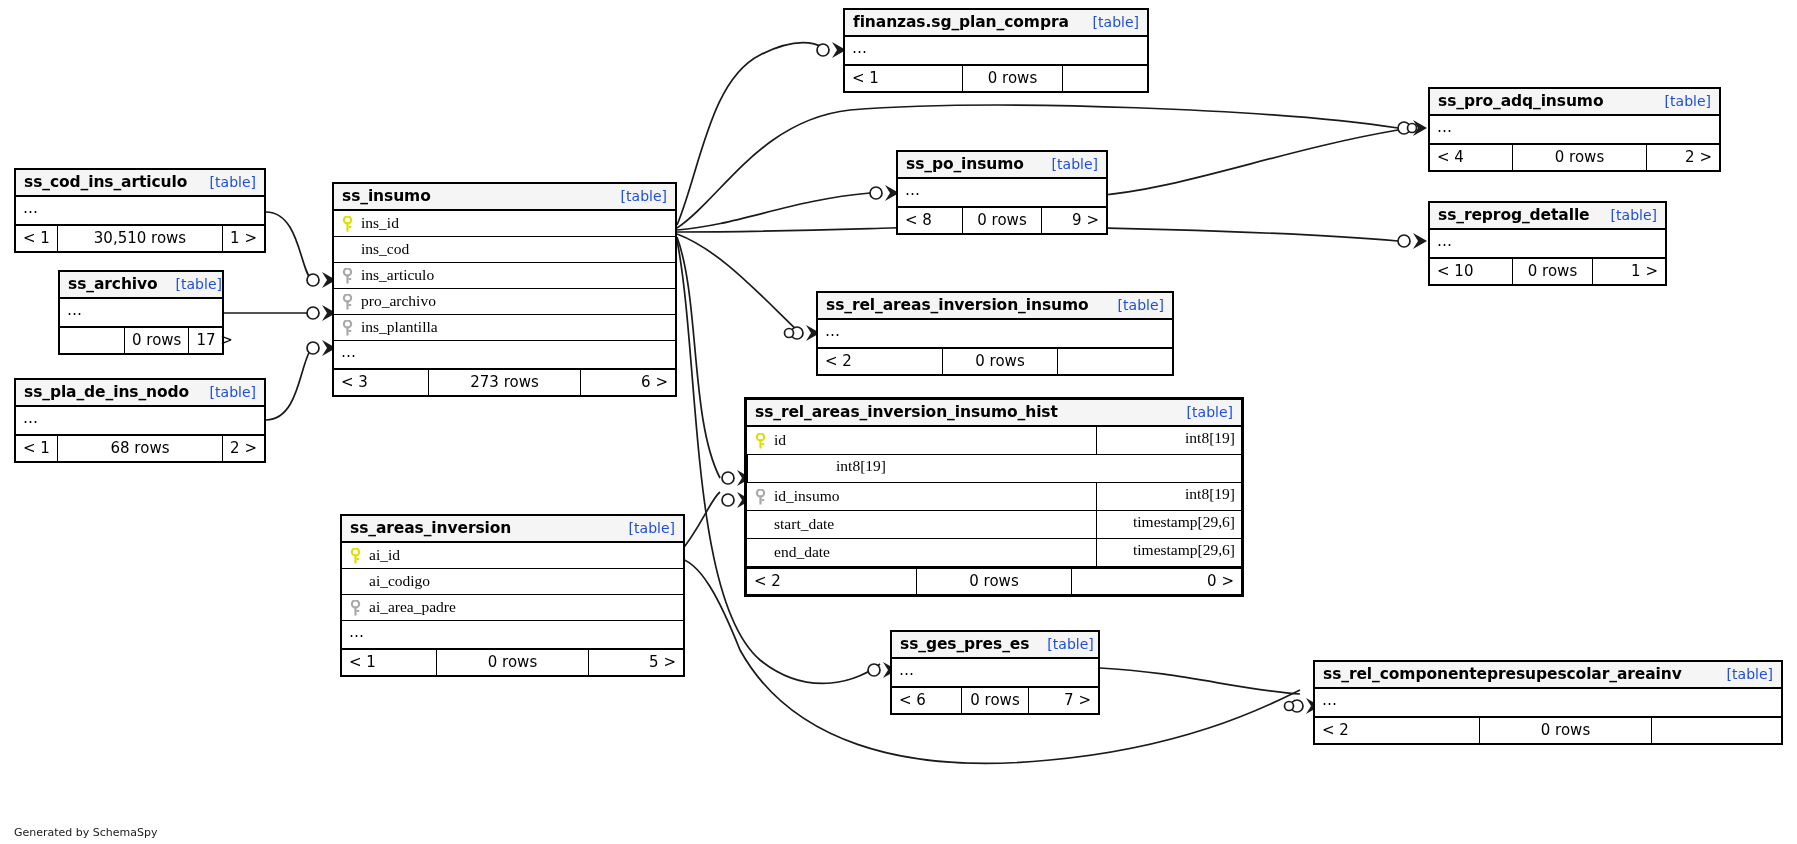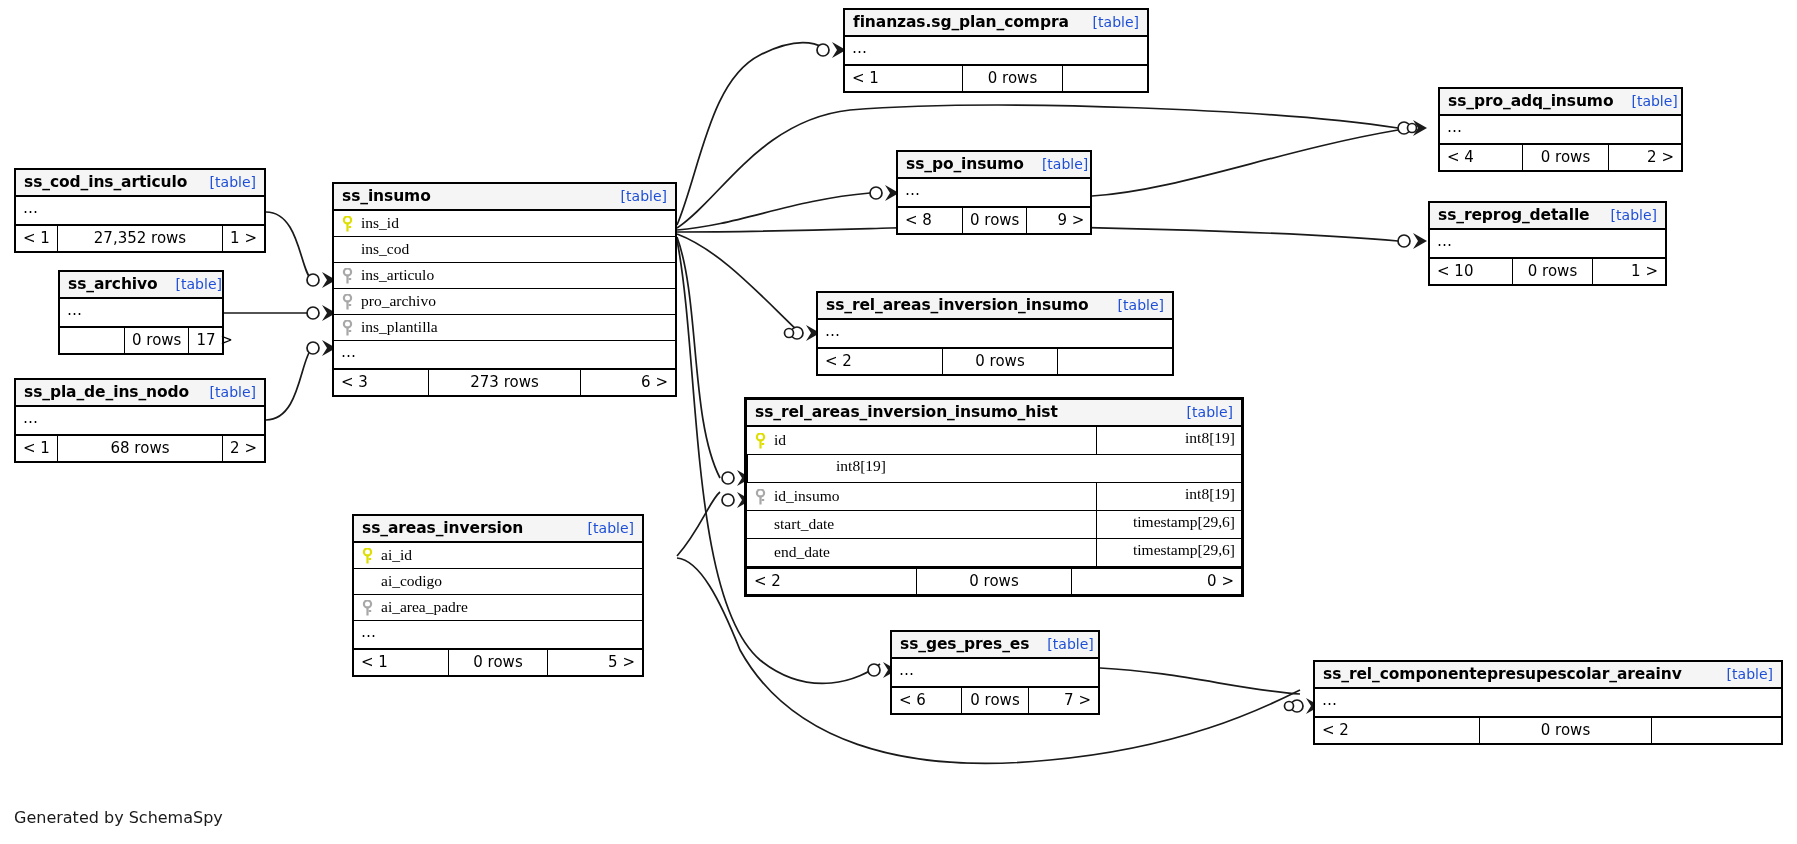--- a/index.html
+++ b/index.html
@@ -110,22 +110,22 @@
     white-space: nowrap;
     display: flex;
     align-items: center;
   }
   .fcell.left  { flex: 0 0 auto; justify-content: flex-start; }
   .fcell.mid   { flex: 1 1 auto; justify-content: center; border-left: 1.6px solid #000000; border-right: 1.6px solid #000000; }
   .fcell.right { flex: 0 0 auto; justify-content: flex-end; }
   .credit {
     position: absolute;
     left: 14px;
-    top: 808px;
-    font-size: 16px;
+    top: 826px;
+    font-size: 11px;
     color: #1a1a1a;
     white-space: nowrap;
   }
 </style>
 </head>
 <body>
 
 <div id="canvas">
 
   <svg class="edges" viewBox="0 0 1797 844">
@@ -190,21 +190,21 @@
   </svg>
 
   <div class="tbl" style="left:14px; top:168px; width:252px;">
     <div class="thead">
       <span class="tname">ss_cod_ins_articulo</span>
       <span class="ttype">[table]</span>
     </div>
     <div class="ellipsis">…</div>
     <div class="footer-row">
       <span class="fcell left">&lt; 1</span>
-      <span class="fcell mid">27,352 rows</span>
+      <span class="fcell mid">30,510 rows</span>
       <span class="fcell right">1 &gt;</span>
     </div>
   </div>
 
   <div class="tbl" style="left:58px; top:270px; width:166px;">
     <div class="thead">
       <span class="tname">ss_archivo</span>
       <span class="ttype">[table]</span>
     </div>
     <div class="ellipsis">…</div>
@@ -288,21 +288,21 @@
       </span>
     </div>
     <div class="ellipsis">…</div>
     <div class="footer-row">
       <span class="fcell left" style="min-width:80px;">&lt; 3</span>
       <span class="fcell mid">273 rows</span>
       <span class="fcell right" style="min-width:80px;">6 &gt;</span>
     </div>
   </div>
 
-  <div class="tbl" style="left:352px; top:514px; width:292px;">
+  <div class="tbl" style="left:340px; top:514px; width:345px;">
     <div class="thead">
       <span class="tname">ss_areas_inversion</span>
       <span class="ttype">[table]</span>
     </div>
     <div class="rowline">
       <span class="colcell">
         <span class="keyicon">
             <svg width="13" height="17" viewBox="0 0 13 17">
               <circle cx="6.5" cy="4" r="3.6" fill="none" stroke="#dede00" stroke-width="2.2"></circle>
               <rect x="5.4" y="6.5" width="2.2" height="9" fill="#dede00"></rect>
@@ -344,34 +344,34 @@
       <span class="ttype">[table]</span>
     </div>
     <div class="ellipsis">…</div>
     <div class="footer-row">
       <span class="fcell left" style="min-width:103px;">&lt; 1</span>
       <span class="fcell mid">0 rows</span>
       <span class="fcell right" style="min-width:70px;"></span>
     </div>
   </div>
 
-  <div class="tbl" style="left:896px; top:150px; width:196px;text-align:right;">
+  <div class="tbl" style="left:896px; top:150px; width:212px;text-align:right;">
     <div class="thead">
       <span class="tname">ss_po_insumo</span>
       <span class="ttype">[table]</span>
     </div>
     <div class="ellipsis">…</div>
     <div class="footer-row">
       <span class="fcell left" style="min-width:50px;">&lt; 8</span>
       <span class="fcell mid">0 rows</span>
       <span class="fcell right" style="min-width:50px;">9 &gt;</span>
     </div>
   </div>
 
-  <div class="tbl" style="left:1428px; top:87px; width:245px;margin-left:10px;">
+  <div class="tbl" style="left:1428px; top:87px; width:293px;">
     <div class="thead">
       <span class="tname">ss_pro_adq_insumo</span>
       <span class="ttype">[table]</span>
     </div>
     <div class="ellipsis">…</div>
     <div class="footer-row">
       <span class="fcell left" style="min-width:68px;">&lt; 4</span>
       <span class="fcell mid">0 rows</span>
       <span class="fcell right" style="min-width:58px;">2 &gt;</span>
     </div>

